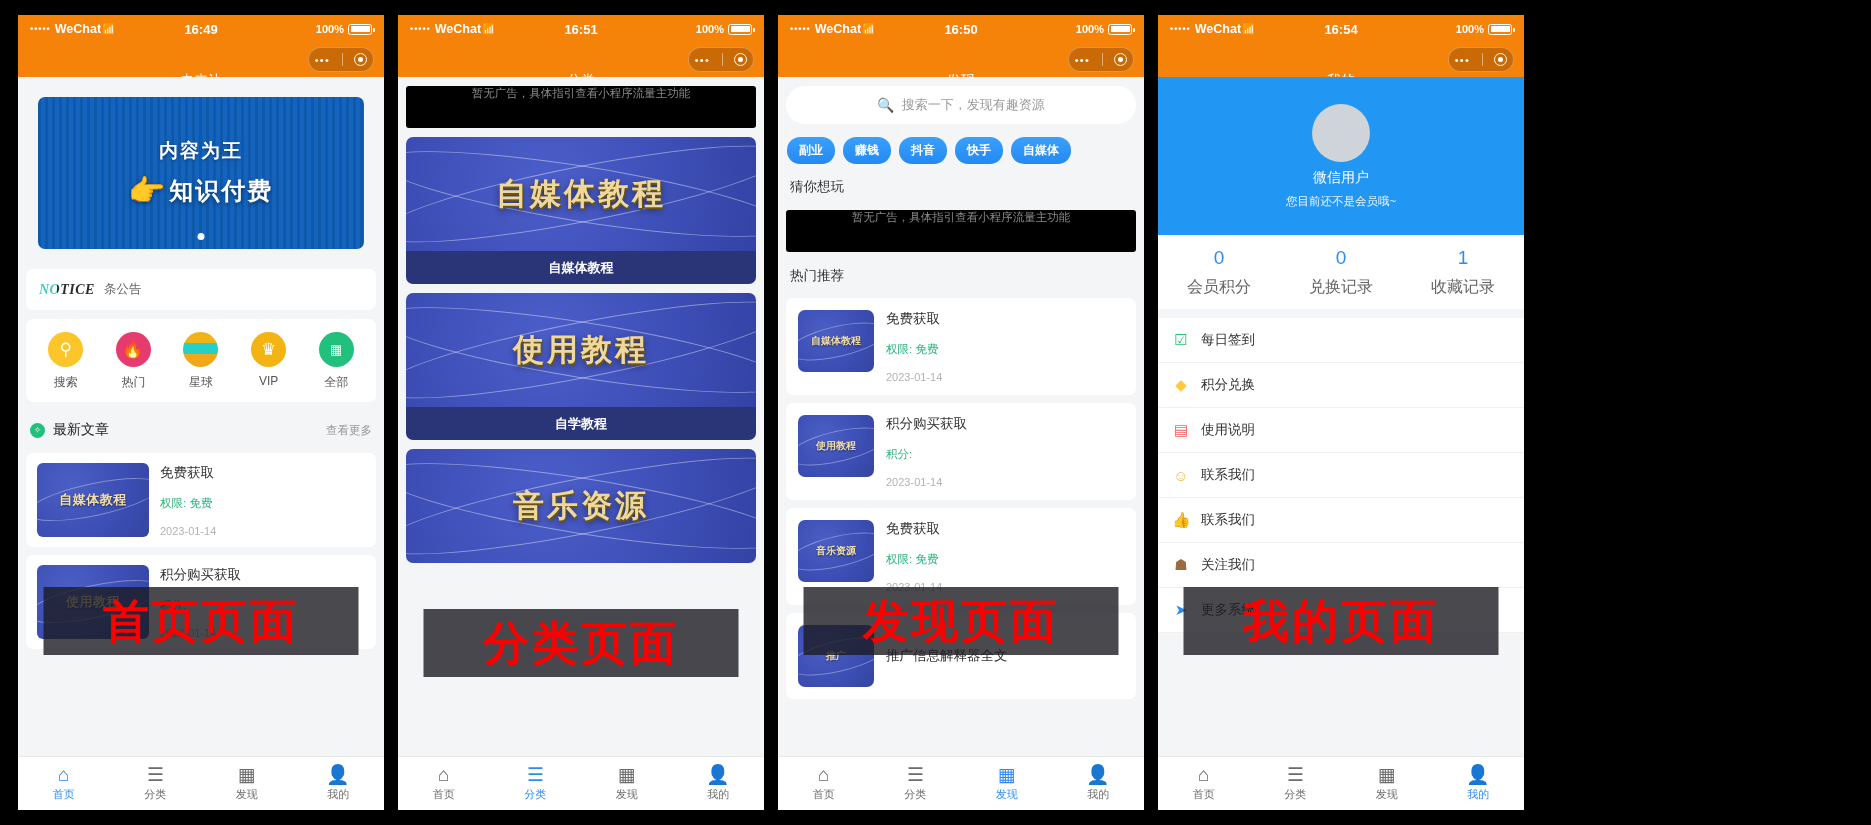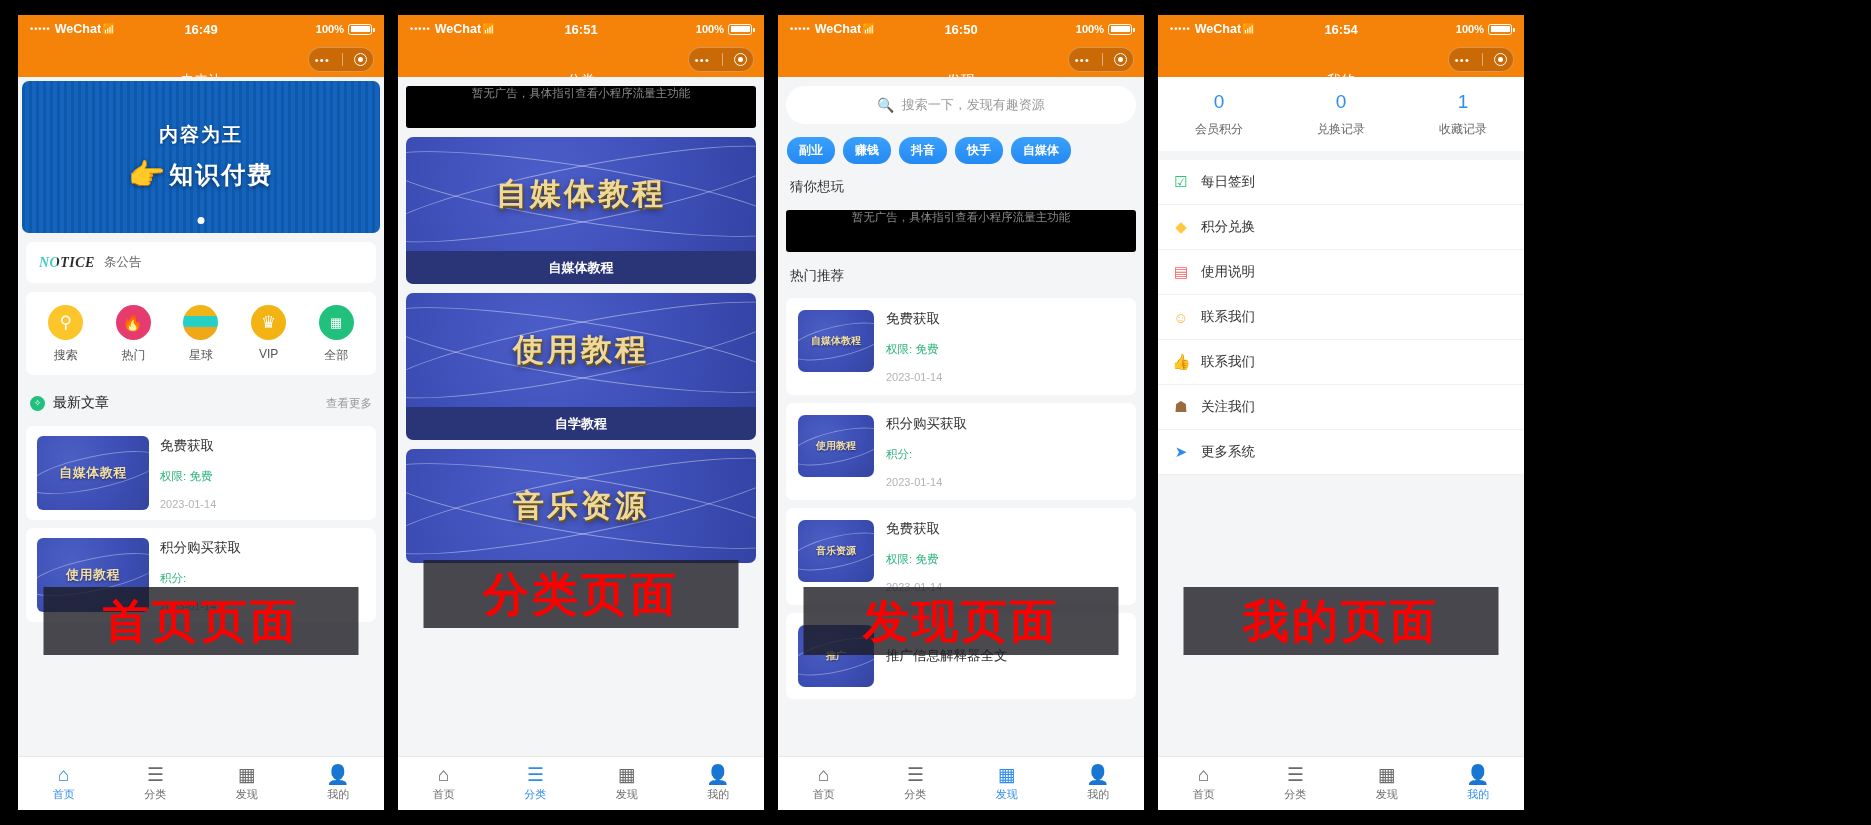--- a/index.html
+++ b/index.html
@@ -80,21 +80,21 @@
     width: 13px; height: 13px; border: 1.6px solid #fff; border-radius: 50%;
     display: flex; align-items: center; justify-content: center;
   }
   .capsule .ctgt::after { content: ""; width: 5px; height: 5px; border-radius: 50%; background: #fff; }
 
   
   .screen { height: 733px; position: relative; background: #f4f5f7; overflow: hidden; }
 
   
   .banner {
-    margin: 4px; height: 152px; border-radius: 7px; overflow: hidden;
+    margin: 20px; height: 152px; border-radius: 7px; overflow: hidden;
     position: relative;
     background:
       repeating-linear-gradient(90deg, #0f59ad 0px, #0f59ad 3px, #1464bd 3px, #1464bd 7px);
     display: flex; flex-direction: column; align-items: center; justify-content: center;
   }
   .banner-l1 { color: #fff; font-size: 19px; font-weight: bold; letter-spacing: 2px; text-shadow: 0 1px 3px rgba(0,0,0,.4); }
   .banner-l2row { display: flex; align-items: center; gap: 3px; margin-top: 9px; }
   .hand { font-size: 30px; filter: drop-shadow(0 1px 2px rgba(0,0,0,.45)); }
   .banner-l2 { color: #fff; font-size: 24px; font-weight: bold; letter-spacing: 2px; text-shadow: 0 2px 4px rgba(0,0,0,.45); }
   .bdot { position: absolute; bottom: 9px; left: 50%; transform: translateX(-50%); width: 7px; height: 7px; background: #fff; border-radius: 50%; }
@@ -213,21 +213,21 @@
   .profile {
     background: #2196f3; height: 158px;
     display: flex; flex-direction: column; align-items: center; justify-content: center; gap: 7px;
   }
   .avatar { width: 58px; height: 58px; border-radius: 50%; background: #cfd4da; }
   .pname { color: #fff; font-size: 14px; }
   .pdesc { color: #eaf4ff; font-size: 11.5px; }
   .stats { background: #fff; display: flex; height: 74px; }
   .stat { flex: 1; display: flex; flex-direction: column; align-items: center; justify-content: center; gap: 8px; }
   .stat .num { font-size: 19px; color: #2d8cf0; }
-  .stat .lbl { font-size: 12px; color: #666; }
+  .stat .lbl { font-size: 16px; color: #666; }
   .mlist { background: #fff; margin-top: 9px; }
   .mrow {
     display: flex; align-items: center; gap: 11px;
     padding: 13px 14px; border-bottom: 1px solid #f0f0f0;
   }
   .mico { font-size: 15px; width: 18px; text-align: center; }
   .mlbl { font-size: 13.5px; color: #333; }
 
   
   .overlay {
@@ -237,21 +237,21 @@
     display: flex; align-items: center; justify-content: center;
     z-index: 50;
     width: 315px;
   }
   .overlay span {
     color: #fc0000; font-size: 46px; font-weight: bold; letter-spacing: 3px;
     line-height: 1; white-space: nowrap;
     font-family: "DejaVu Sans", "Liberation Sans", sans-serif;
   }
   .ov1 { top: 510px; }
-  .ov2 { top: 483px; }
+  .ov2 { top: 532px; }
   .ov3 { top: 510px; }
   .ov4 { top: 510px; }
 </style>
 </head>
 <body>
 
 <div class="stage">
 
   <div class="phone">
     <div class="statusbar">
@@ -568,20 +568,25 @@
     </div>
     <div class="navbar">
       <span class="nav-title">我的</span>
       <span class="capsule">
         <span class="cdots">•••</span>
         <span class="cdiv"></span>
         <span class="ctgt"></span>
       </span>
     </div>
     <div class="screen">
+      <div class="profile">
+        <div class="avatar"></div>
+        <div class="pname">微信用户</div>
+        <div class="pdesc">您目前还不是会员哦~</div>
+      </div>
 
       <div class="stats">
         <div class="stat">
           <span class="num">0</span>
           <span class="lbl">会员积分</span>
         </div>
         <div class="stat">
           <span class="num">0</span>
           <span class="lbl">兑换记录</span>
         </div>

